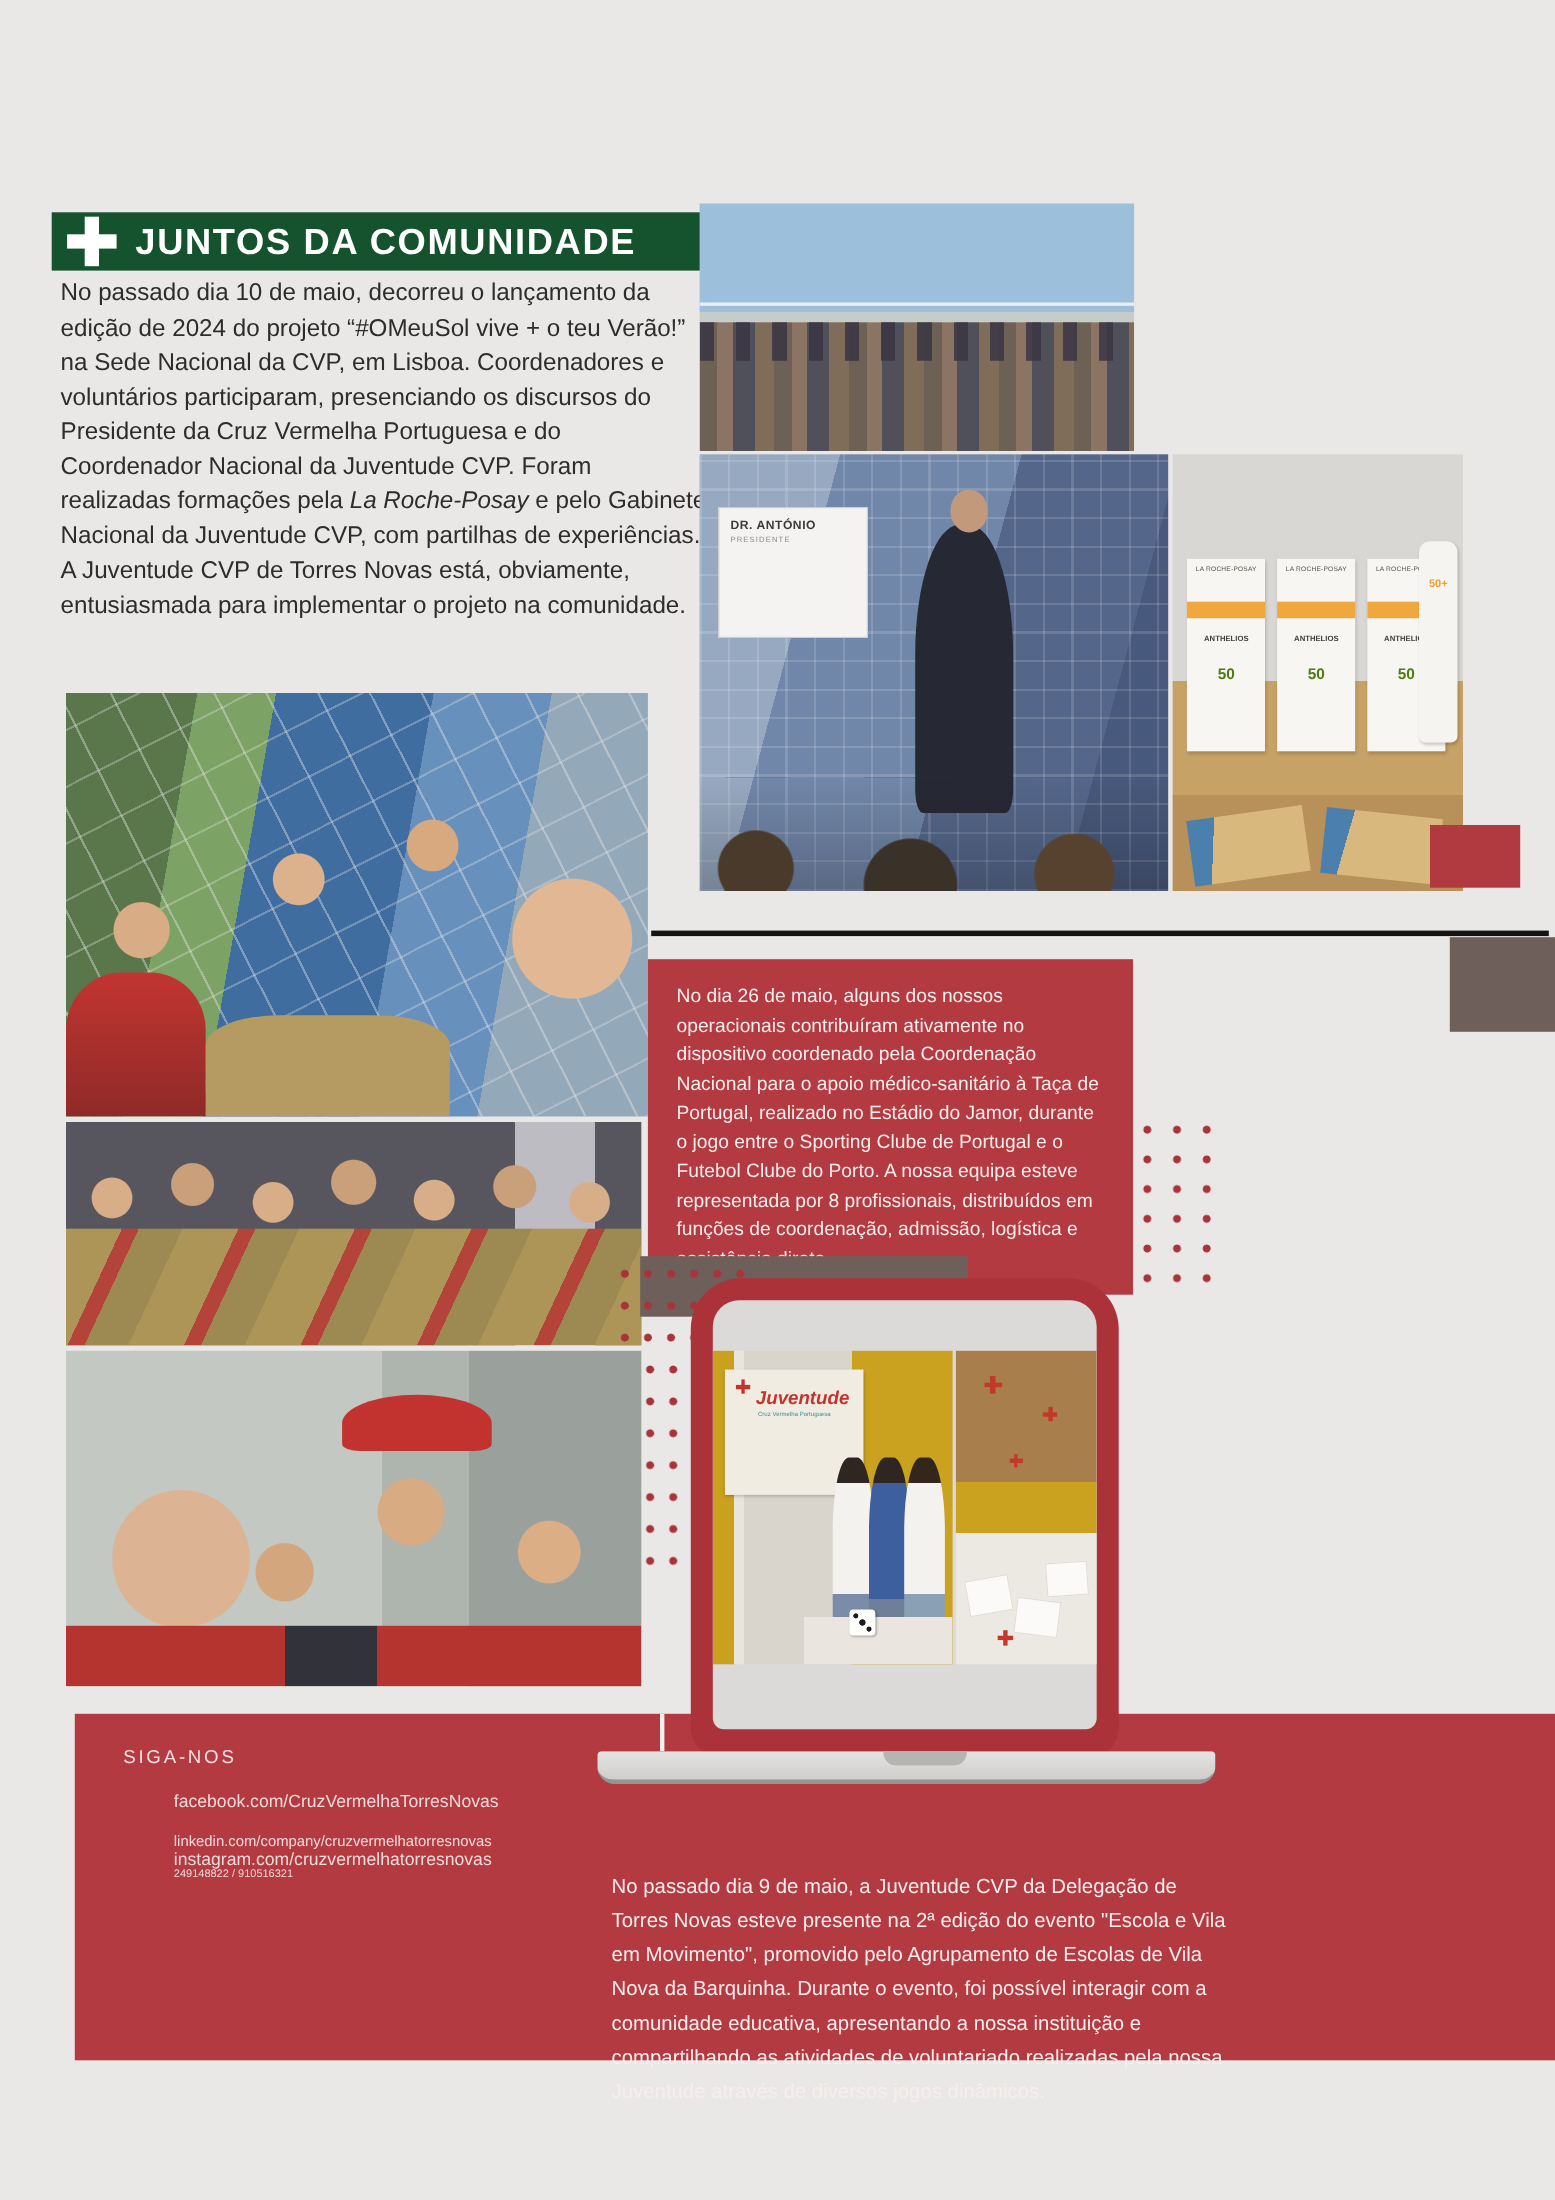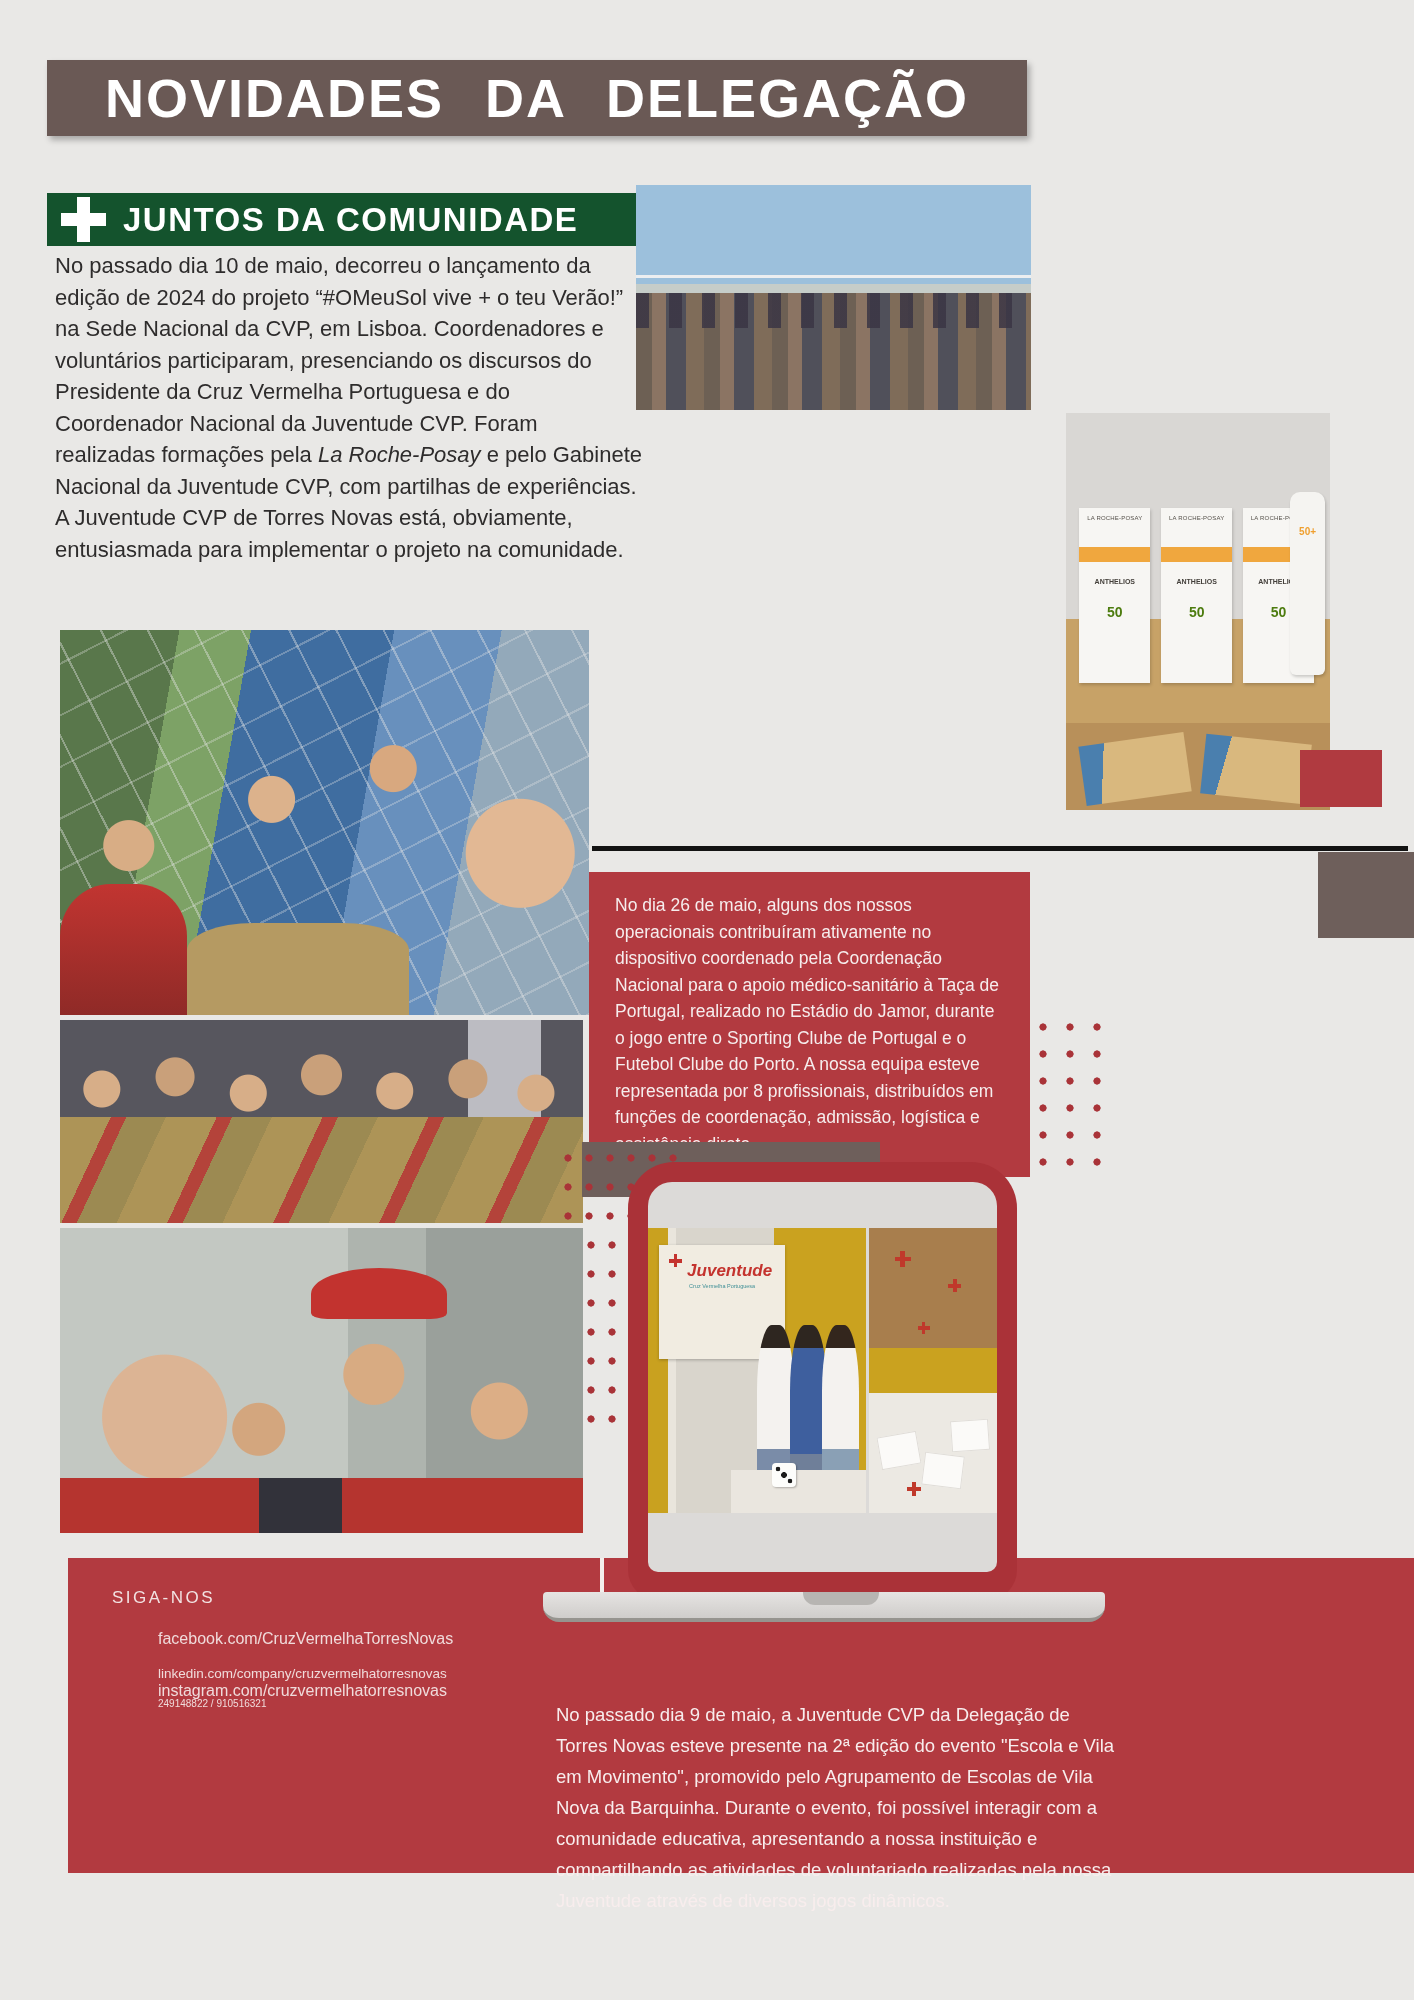--- a/index.html
+++ b/index.html
@@ -145,37 +145,44 @@
   .flink.small{font-size:13.5px;}
   .phones{left:158px;top:1698px;color:#f0dbdb;font-size:10px;z-index:2;}
   .may9{left:556px;top:1660px;width:560px;z-index:4;margin-top:39px;}
   .may9 p{margin:0;color:#f8eded;font-size:18.5px;line-height:31px;}
 </style>
 </head>
 <body>
 
 <div class="canvas">
 
-  <div class="abs banner">
-    <span>NOVIDADES DA DELEGAÇÃO</span>
-  </div>
 
   <div class="abs section-bar">
     <span class="plus cross-big"></span>
     <span class="title">JUNTOS DA COMUNIDADE</span>
   </div>
 
   <div class="abs intro">
     <p><span>No passado dia 10 de maio, decorreu o lançamento da edição de 2024 do projeto “#OMeuSol vive + o teu Verão!” na Sede Nacional da CVP, em Lisboa. Coordenadores e voluntários participaram, presenciando os discursos do Presidente da Cruz Vermelha Portuguesa e do Coordenador Nacional da Juventude CVP. Foram realizadas formações pela </span><i>La Roche-Posay</i><span> e pelo Gabinete Nacional da Juventude CVP, com partilhas de experiências.</span></p>
     <p>A Juventude CVP de Torres Novas está, obviamente, entusiasmada para implementar o projeto na comunidade.</p>
   </div>
 
   <div class="abs ph photo-a">
     <div class="abs a-rail"></div>
     <div class="abs a-crowd"></div>
+  </div>
+  <div class="abs ph photo-b">
+    <div class="abs b-tiles"></div>
+    <div class="abs b-man"></div>
+    <div class="abs b-head"></div>
+    <div class="abs b-screen">
+      <span class="l1">DR. ANTÓNIO</span>
+      <span class="l2">PRESIDENTE</span>
+    </div>
+    <div class="abs b-aud"></div>
   </div>
   <div class="abs ph photo-c">
     <div class="abs c-box" style="left:5%;">
       <span class="c-brand">LA ROCHE-POSAY</span>
       <span class="c-band"></span>
       <span class="c-name">ANTHELIOS</span>
       <span class="c-spf">50</span>
     </div>
     <div class="abs c-box" style="left:36%;">
       <span class="c-brand">LA ROCHE-POSAY</span>

